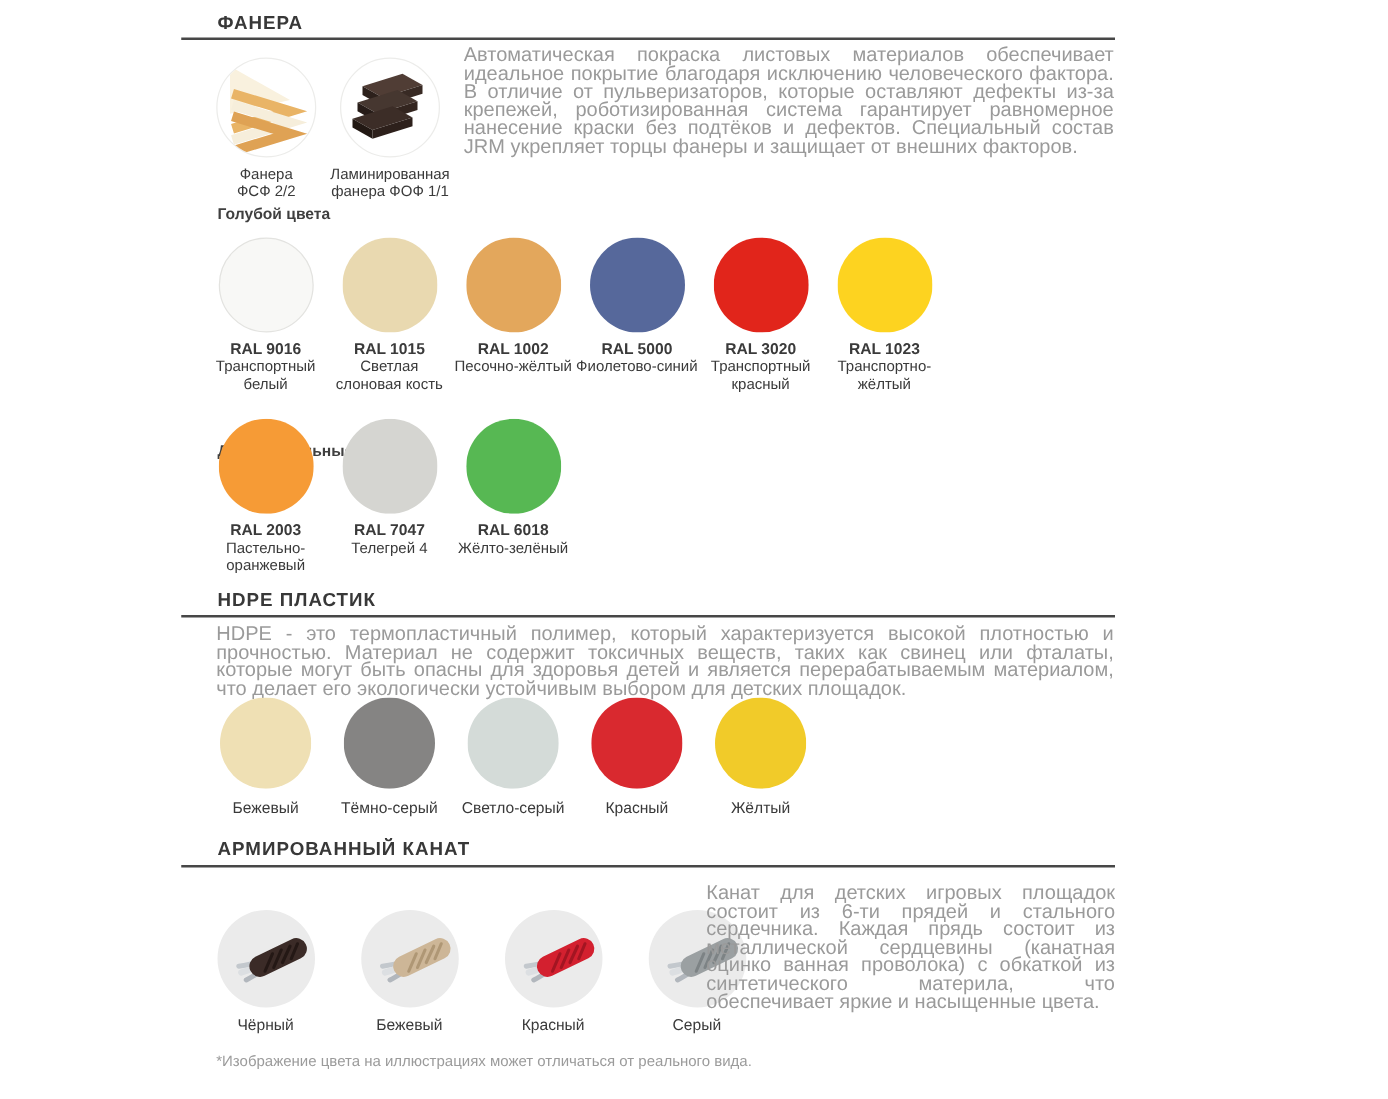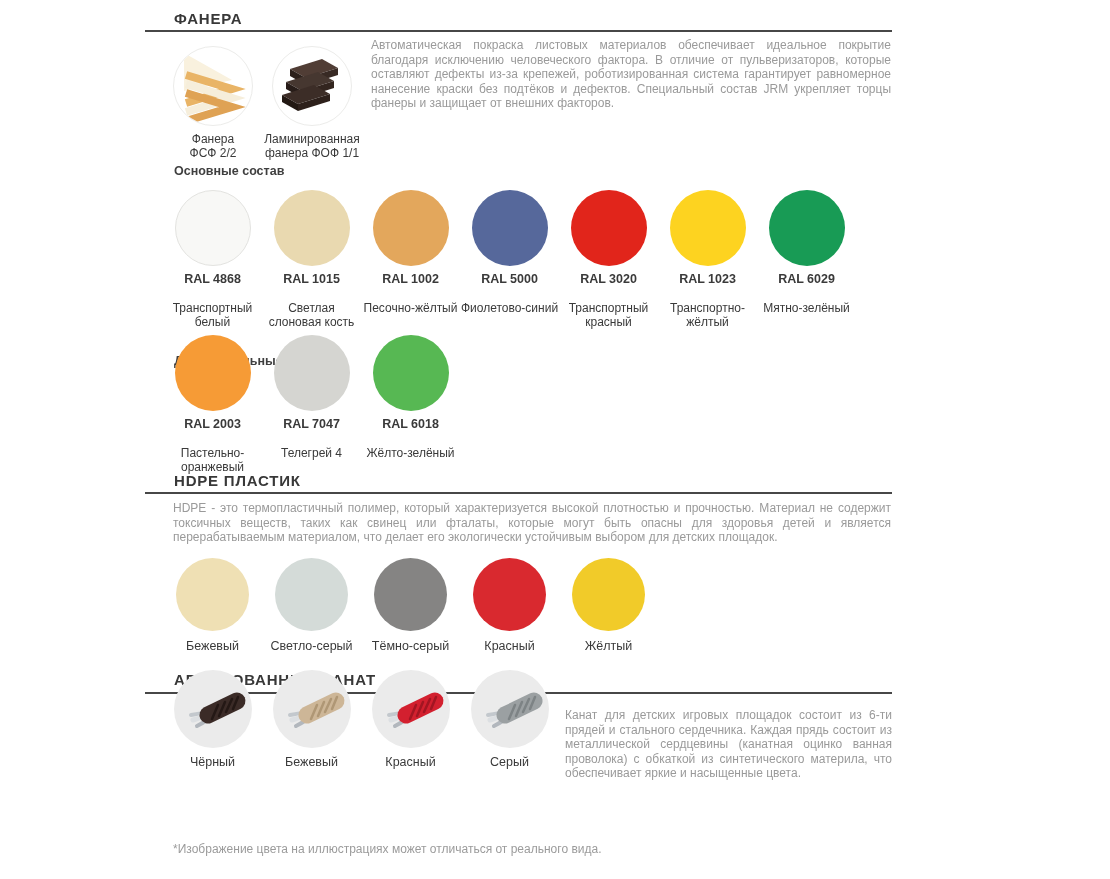--- a/index.html
+++ b/index.html
@@ -1,28 +1,28 @@
 <!DOCTYPE html>
 <html><head>
 <meta charset="utf-8">
 <style>
   html,body{margin:0;padding:0;background:#ffffff;}
   .page{position:relative;width:962px;height:879px;background:#ffffff;overflow:hidden;
         font-family:"Liberation Sans",sans-serif;color:#3a3a3a;}
   .sec-title{position:absolute;font-size:15px;font-weight:bold;color:#383838;letter-spacing:.8px;white-space:nowrap;}
   .rule{position:absolute;left:145px;width:747px;height:2px;background:#474747;}
-  .para{position:absolute;font-size:12px;line-height:14.5px;color:#9a9a9a;text-align:justify;}
+  .para{position:absolute;font-size:16px;line-height:14.5px;color:#9a9a9a;text-align:justify;}
   .sublabel{position:absolute;left:174px;font-size:12.5px;font-weight:bold;color:#3f3f3f;white-space:nowrap;}
   .row{position:absolute;left:163px;display:flex;}
   .citem{width:99px;text-align:center;}
   .circle{border-radius:50%;margin:0 auto;box-sizing:border-box;border:1px solid transparent;}
   .c76{width:76px;height:76px;}
   .c73{width:73px;height:73px;}
   .ral{margin-top:6px;font-size:12.5px;font-weight:bold;color:#3a3a3a;white-space:nowrap;}
-  .cname{font-size:12px;line-height:13.5px;color:#3a3a3a;margin-top:16px;}
+  .cname{font-size:12px;line-height:13.5px;color:#3a3a3a;margin-top:1px;}
   .sample{position:absolute;width:110px;text-align:center;}
   .sample-circle{width:78px;height:78px;border-radius:50%;margin:0 auto;background:#fff;
                  border:1px solid #ececea;overflow:hidden;}
   .sample-label{margin-top:6px;font-size:12px;line-height:14px;color:#3a3a3a;}
   .hname{margin-top:8px;font-size:12.5px;color:#3a3a3a;}
   .ritem{width:99px;text-align:center;}
   .rope-circle{width:78px;height:78px;border-radius:50%;margin:0 auto;background:#ebebeb;overflow:hidden;}
   .rlabel{margin-top:7px;font-size:12.5px;color:#3a3a3a;}
   .footnote{position:absolute;left:173px;top:842px;font-size:12px;color:#9b9b9b;}
 </style>
@@ -72,26 +72,26 @@
       </svg>
     </div>
     <div class="sample-label">
       <div>Ламинированная</div>
       <div>фанера ФОФ 1/1</div>
     </div>
   </div>
 
   <div class="para" style="left:371px;top:38px;width:520px;">Автоматическая покраска листовых материалов обеспечивает идеальное покрытие благодаря исключению человеческого фактора. В отличие от пульверизаторов, которые оставляют дефекты из-за крепежей, роботизированная система гарантирует равномерное нанесение краски без подтёков и дефектов. Специальный состав JRM укрепляет торцы фанеры и защищает от внешних факторов.</div>
 
-  <div class="sublabel" style="top:164px;">Основные состав</div>
+  <div class="sublabel" style="top:164px;">Голубой цвета</div>
 
   <div class="row" style="top:190px;">
     <div class="citem">
       <div class="circle c76" style="background-color: rgb(248, 248, 246); border-color: rgb(227, 227, 224);"></div>
-      <div class="ral">RAL 4868</div>
+      <div class="ral">RAL 9016</div>
       <div class="cname">Транспортный белый</div>
     </div>
     <div class="citem">
       <div class="circle c76" style="background-color: rgb(233, 217, 176);"></div>
       <div class="ral">RAL 1015</div>
       <div class="cname">Светлая слоновая кость</div>
     </div>
     <div class="citem">
       <div class="circle c76" style="background-color: rgb(227, 167, 92);"></div>
       <div class="ral">RAL 1002</div>
@@ -105,25 +105,20 @@
     <div class="citem">
       <div class="circle c76" style="background-color: rgb(225, 37, 27);"></div>
       <div class="ral">RAL 3020</div>
       <div class="cname">Транспортный красный</div>
     </div>
     <div class="citem">
       <div class="circle c76" style="background-color: rgb(253, 211, 32);"></div>
       <div class="ral">RAL 1023</div>
       <div class="cname">Транспортно-жёлтый</div>
     </div>
-    <div class="citem">
-      <div class="circle c76" style="background-color: rgb(24, 155, 85);"></div>
-      <div class="ral">RAL 6029</div>
-      <div class="cname">Мятно-зелёный</div>
-    </div>
   </div>
 
   <div class="sublabel" style="top:317px;margin-top:37px;">Дополнительные цвета</div>
 
   <div class="row" style="top:335px;">
     <div class="citem">
       <div class="circle c76" style="background-color: rgb(246, 155, 54);"></div>
       <div class="ral">RAL 2003</div>
       <div class="cname">Пастельно-оранжевый</div>
     </div>
@@ -142,41 +137,41 @@
   <div class="sec-title" style="left:174px;top:472px;">HDPE ПЛАСТИК</div>
   <div class="rule" style="top:492px;"></div>
   <div class="para" style="left:173px;top:501px;width:718px;">HDPE - это термопластичный полимер, который характеризуется высокой плотностью и прочностью. Материал не содержит токсичных веществ, таких как свинец или фталаты, которые могут быть опасны для здоровья детей и является перерабатываемым материалом, что делает его экологически устойчивым выбором для детских площадок.</div>
 
   <div class="row" style="top:558px;">
     <div class="citem">
       <div class="circle c73" style="background-color: rgb(239, 224, 180);"></div>
       <div class="hname">Бежевый</div>
     </div>
     <div class="citem">
+      <div class="circle c73" style="background-color: rgb(133, 132, 131);"></div>
+      <div class="hname">Тёмно-серый</div>
+    </div>
+    <div class="citem">
       <div class="circle c73" style="background-color: rgb(212, 219, 216);"></div>
       <div class="hname">Светло-серый</div>
     </div>
     <div class="citem">
-      <div class="circle c73" style="background-color: rgb(133, 132, 131);"></div>
-      <div class="hname">Тёмно-серый</div>
-    </div>
-    <div class="citem">
       <div class="circle c73" style="background-color: rgb(217, 41, 47);"></div>
       <div class="hname">Красный</div>
     </div>
     <div class="citem">
       <div class="circle c73" style="background-color: rgb(241, 203, 41);"></div>
       <div class="hname">Жёлтый</div>
     </div>
   </div>
 
   <div class="sec-title" style="left:174px;top:671px;">АРМИРОВАННЫЙ КАНАТ</div>
   <div class="rule" style="top:692px;"></div>
 
-  <div class="row" style="top:670px;">
+  <div class="row" style="top:728px;gap:16px;">
 
     <div class="ritem">
       <div class="rope-circle">
         <svg width="78" height="78" viewBox="0 0 78 78">
           <g fill="none" stroke-linecap="round">
             <path d="M17,45 C24,44 29,43 34,41" stroke="#c3c8cd" stroke-width="4"></path>
             <path d="M19,50 C26,48 31,46 36,44" stroke="#dcdfe2" stroke-width="5"></path>
             <path d="M23,56 C29,53 33,50 38,47" stroke="#b2b7bd" stroke-width="4"></path>
           </g>
           <path d="M34,45 L63,31" fill="none" stroke-width="17" stroke-linecap="round" stroke="#3b2b27"></path>

